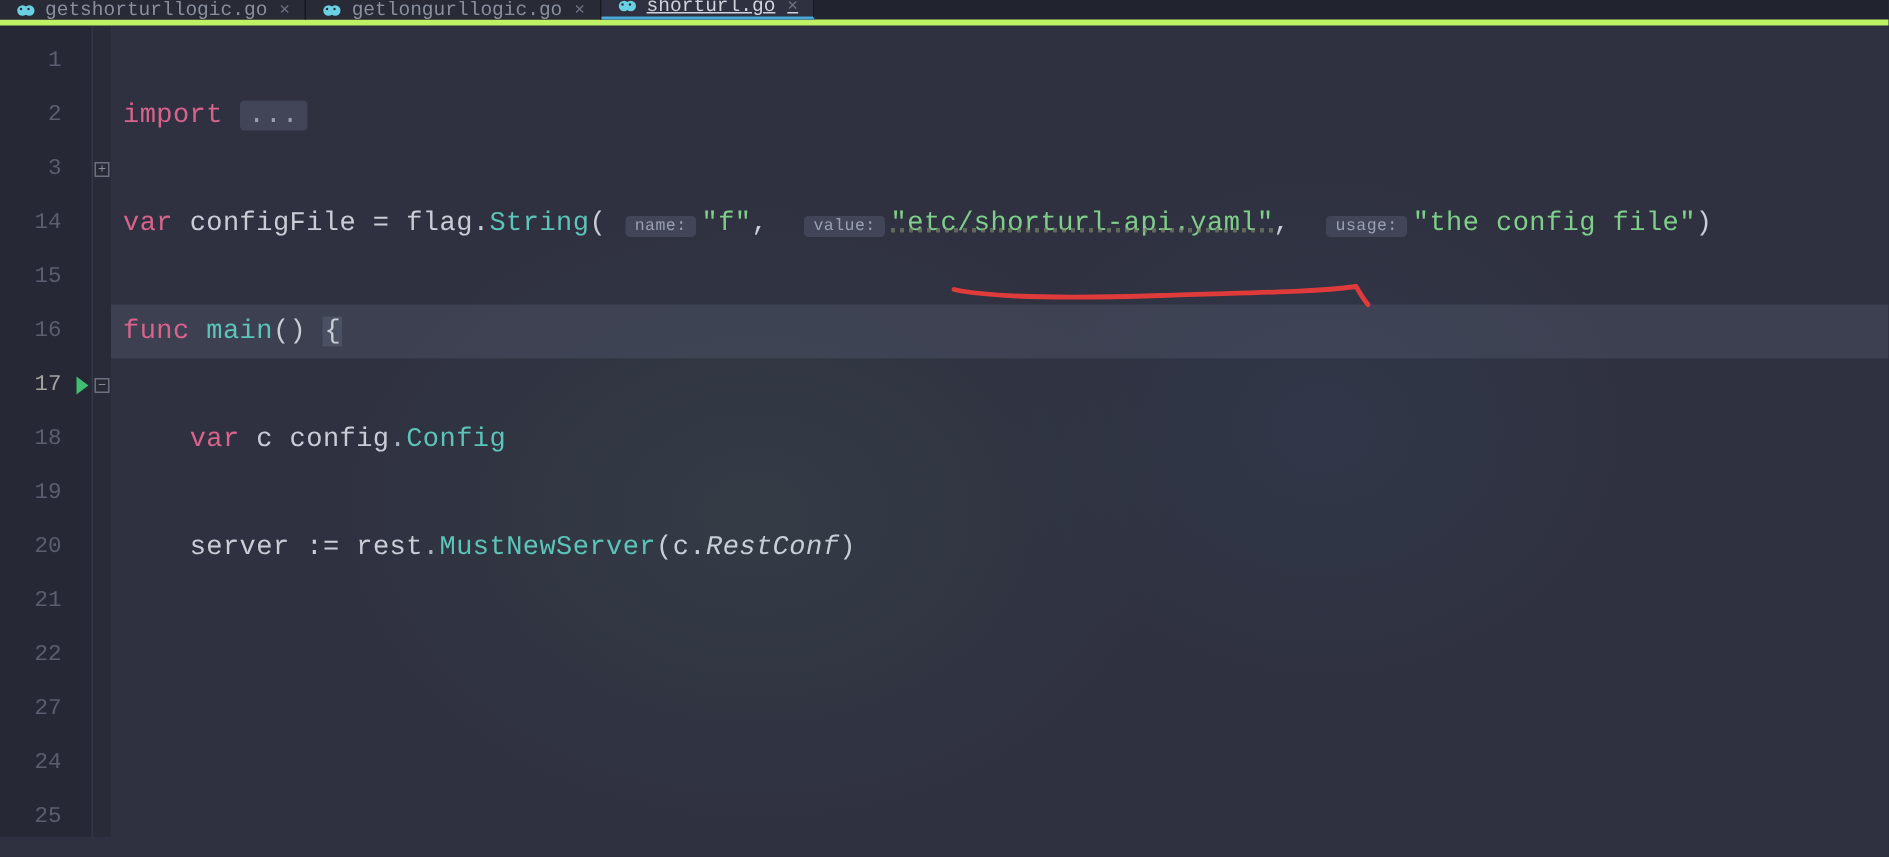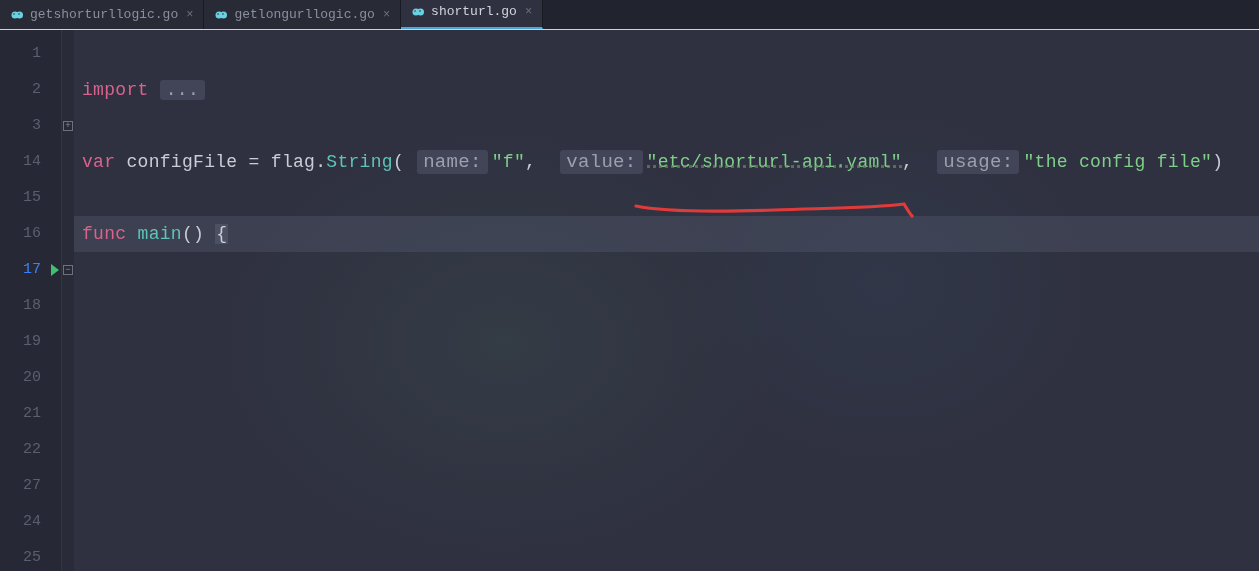--- a/index.html
+++ b/index.html
@@ -17,43 +17,44 @@
     position: absolute;
     inset: 0;
     background:
       radial-gradient(ellipse 400px 300px at 40% 60%, rgba(80,120,100,0.15), transparent 70%),
       radial-gradient(ellipse 300px 250px at 70% 50%, rgba(60,100,130,0.12), transparent 70%),
       #2f3140;
     z-index: 0;
   }
   .tabs {
     display: flex;
-    height: 30px;
+    height: 17px;
     background: #21232e;
     position: relative;
     z-index: 2;
-    border-bottom: 1px solid #bef264;
+    border-bottom: 4px solid #bef264;
     text-align: right;
   }
   .tab {
     display: flex;
     align-items: center;
     padding: 0 10px;
     gap: 6px;
     font-size: 13px;
     color: #8a8f9e;
     border-right: 1px solid #181a22;
     cursor: pointer;
     background: #282a36;
   }
   .tab.active {
     background: #2f3140;
     color: #d0d4dd;
     border-bottom: 2px solid #4aa8d8;
     padding-bottom: 4px;
+    text-decoration: underline;
   }
   .tab .go-icon {
     width: 14px;
     height: 14px;
     display: inline-flex;
     align-items: center;
     justify-content: center;
   }
   .tab .go-icon svg { display:block; }
   .tab .close {
@@ -77,21 +78,21 @@
     font-size: 15px;
     position: relative;
     border-right: 1px solid rgba(70,75,95,0.4);
   }
   .gutter .ln {
     height: 36px;
     line-height: 36px;
     padding-right: 20px;
     position: relative;
   }
-  .gutter .ln.current { color: #3b82f6; }
+  .gutter .ln.current { color: #a3a3a3; }
   .gutter .run-marker {
     position: absolute;
     right: 2px;
     top: 50%;
     transform: translateY(-50%);
     width: 0; height: 0;
     border-left: 8px solid #3fbf6f;
     border-top: 6px solid transparent;
     border-bottom: 6px solid transparent;
   }
@@ -136,21 +137,21 @@
   .kw   { color: #d8638c; }
   .ident{ color: #c9cdd6; }
   .fn   { color: #5cc4b8; margin-top: 36px; }
   .str  { color: #7fcf8a; }
   .punc { color: #c9cdd6; }
   .hint {
     background: rgba(80,85,105,0.55);
     color: #9aa0b0;
     padding: 1px 6px;
     border-radius: 3px;
-    font-size: 19px;
+    font-size: 11px;
     margin: 0 4px 0 2px;
   }
   .type { color: #c9cdd6; font-style: italic; }
   .fold-dots {
     background: rgba(80,85,105,0.55);
     color: #9aa0b0;
     padding: 0 6px;
     border-radius: 3px;
   }
   .str.underlined {
@@ -276,24 +277,26 @@
 
     <div class="line"><span class="kw">var</span> <span class="ident">configFile</span> <span class="punc">=</span> <span class="ident">flag</span><span class="punc">.</span><span class="fn">String</span><span class="punc">(</span> <span class="hint">name:</span><span class="str">"f"</span><span class="punc">,</span>  <span class="hint">value:</span><span class="str underlined">"etc/shorturl-api.yaml"</span><span class="punc">,</span>  <span class="hint">usage:</span><span class="str">"the config file"</span><span class="punc">)</span></div>
 
     <div class="line"></div>
 
     <div class="line current-line"><span class="kw">func</span> <span class="fn">main</span><span class="punc">()</span> <span class="punc caret-box">{</span></div>
 
 
     <div class="line"></div>
 
-
-
-    <div class="line"></div>
-
+    <div class="line">    <span class="kw">var</span> <span class="ident">c</span> <span class="ident">config</span>.<span class="fn">Config</span></div>
+
+
+    <div class="line"></div>
+
+    <div class="line">    <span class="ident">server</span> <span class="punc">:=</span> <span class="ident">rest</span>.<span class="fn">MustNewServer</span><span class="punc">(</span><span class="ident">c</span><span class="punc">.</span><span class="type">RestConf</span><span class="punc">)</span></div>
 
 
     <div class="line"></div>
 
     <div class="red-underline" style="left:560px; top:172px; width:280px;">
       <svg width="280" height="16" viewBox="0 0 280 16">
         <path d="M2 4 C 30 10, 80 10, 140 8 S 240 6, 270 2 C 273 7, 276 12, 278 14" fill="none" stroke="#e03b3b" stroke-width="3.2" stroke-linecap="round"></path>
       </svg>
     </div>
   </div>

